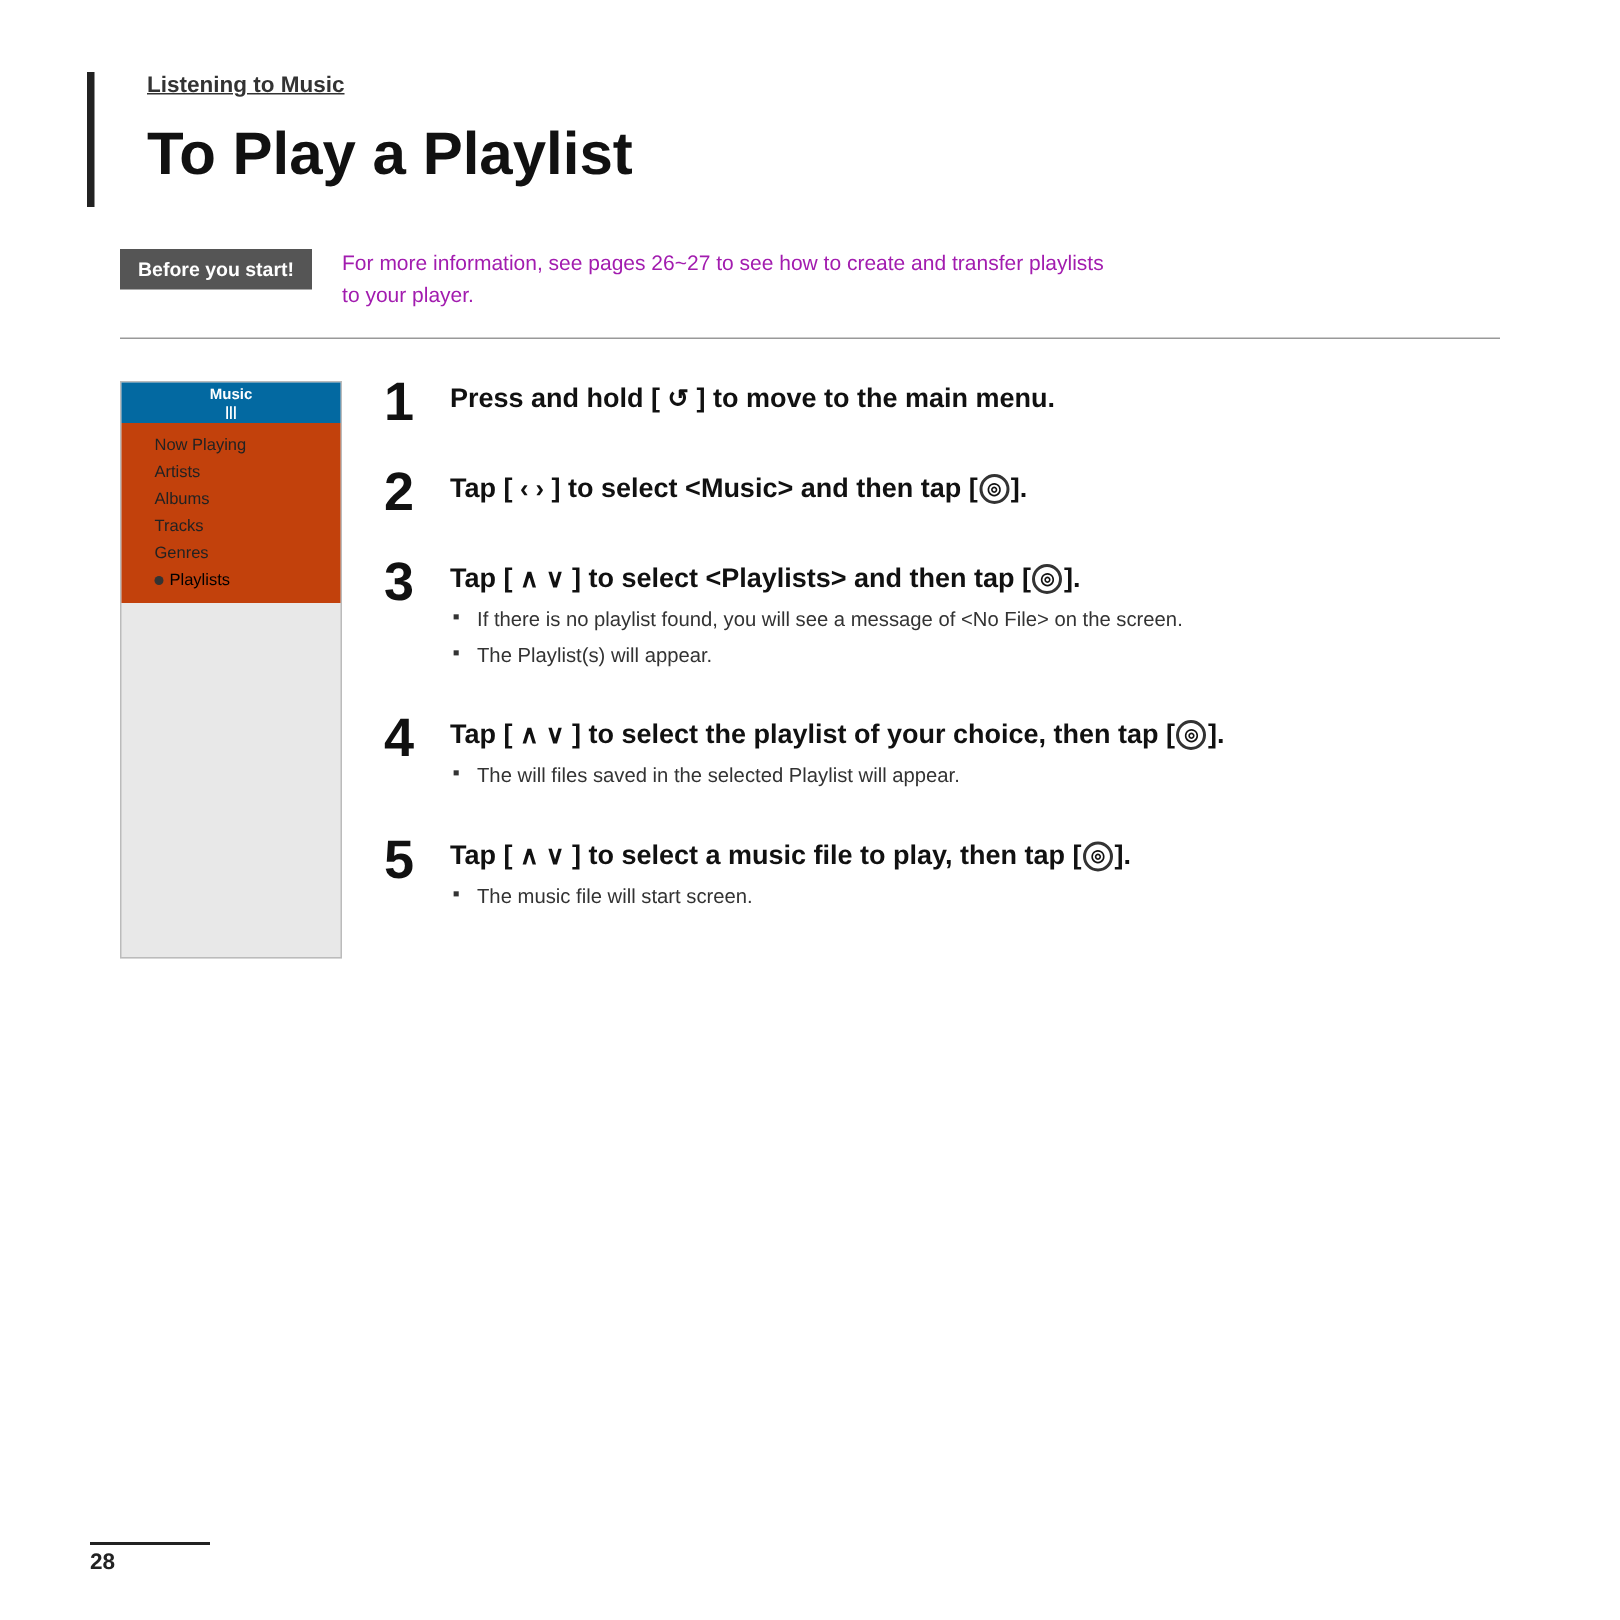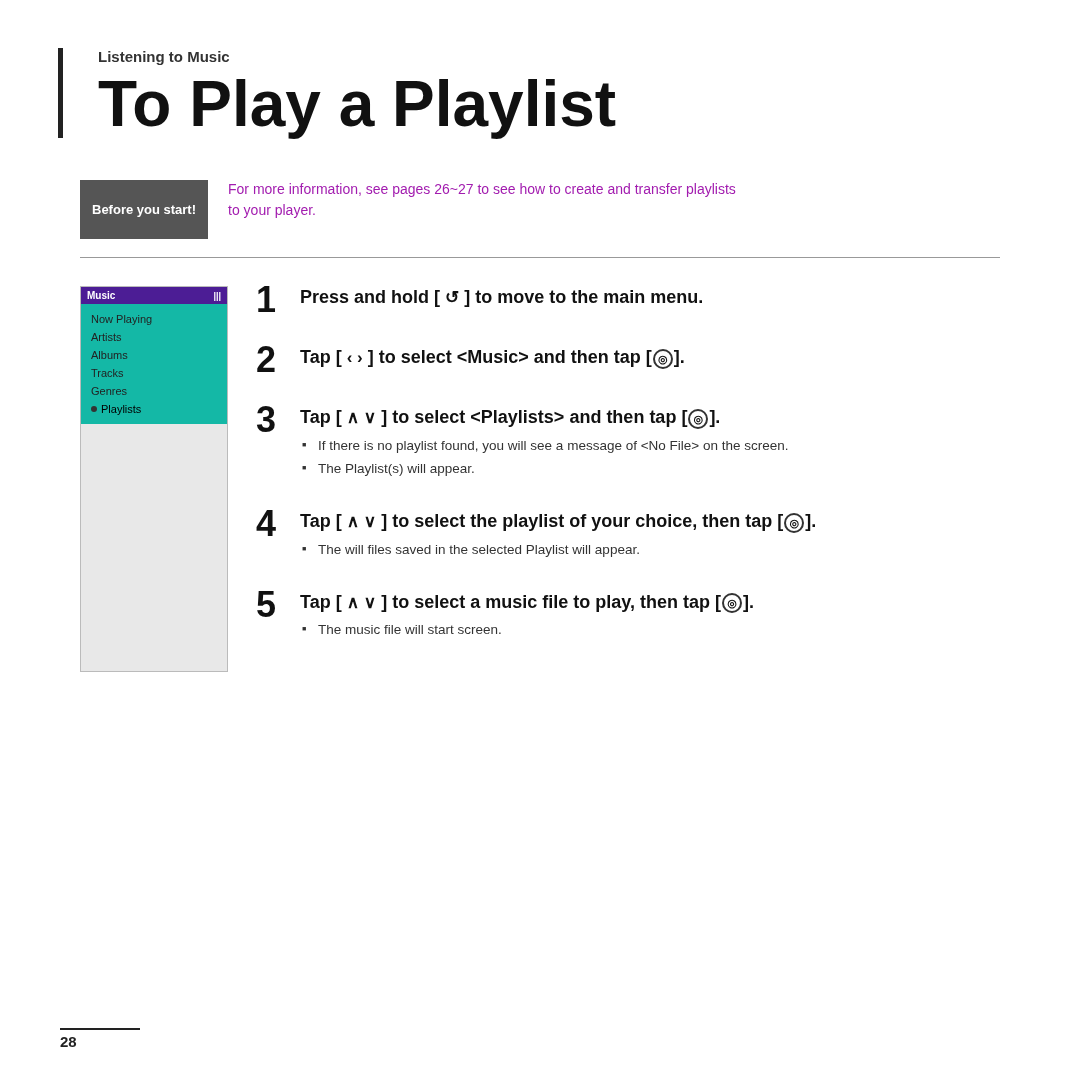--- a/index.html
+++ b/index.html
@@ -20,59 +20,60 @@
       padding: 48px 80px 48px 80px;
       position: relative;
     }
 
     
     .section-label {
       font-size: 15px;
       font-weight: bold;
       color: #333;
       margin-bottom: 2px;
+      text-decoration: underline;
     }
 
     .left-border-bar {
       position: absolute;
       left: 58px;
       top: 48px;
       width: 5px;
       height: 90px;
       background: #222;
     }
 
     .page-header {
       padding-left: 18px;
       margin-bottom: 40px;
     }
 
     .page-title {
-      font-size: 64px;
+      font-size: 40px;
       font-weight: bold;
       color: #111;
       line-height: 1.1;
-      margin-top: 4px;
+      margin-top: 16px;
     }
 
     
     .before-start-section {
       display: flex;
       align-items: flex-start;
       margin-bottom: 28px;
       padding-bottom: 18px;
       border-bottom: 1.5px solid #999;
     }
 
     .before-start-badge {
       background: #555;
       color: #fff;
       font-size: 13px;
       font-weight: bold;
-      padding: 22px 12px;
+      padding: 6px 12px;
       white-space: nowrap;
       margin-right: 20px;
       margin-top: 1px;
       flex-shrink: 0;
     }
 
     .before-start-text {
       font-size: 14px;
       color: #a21caf;
       line-height: 1.5;
@@ -87,37 +88,37 @@
     
     .device-panel {
       width: 148px;
       flex-shrink: 0;
       border: 1.5px solid #bbb;
       background: #e8e8e8;
       font-size: 11px;
     }
 
     .device-header {
-      background: #4c1d95;
+      background: #0369a1;
       color: #fff;
       display: flex;
-      justify-content: space-between;
       align-items: center;
       padding: 3px 6px;
       font-size: 10px;
       font-weight: bold;
+      flex-direction: column;
     }
 
     .device-header-icon {
       font-size: 9px;
     }
 
     .device-menu-list {
-      padding: 6px 0;
-      background: #14b8a6;
+      padding: 6px 12px;
+      background: #c2410c;
     }
 
     .device-menu-item {
       padding: 3px 10px;
       font-size: 11px;
       color: #222;
       cursor: default;
     }
 
     .device-menu-item.selected {

